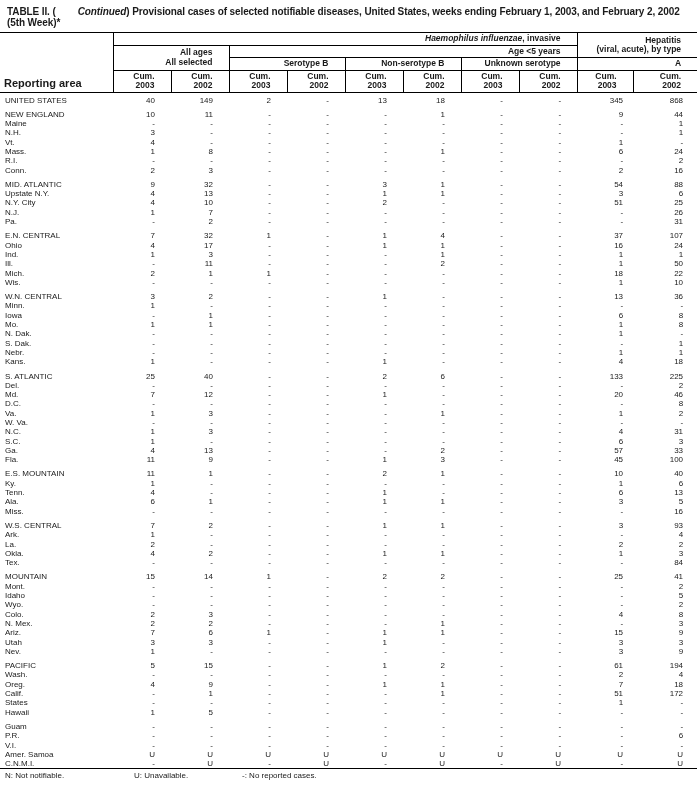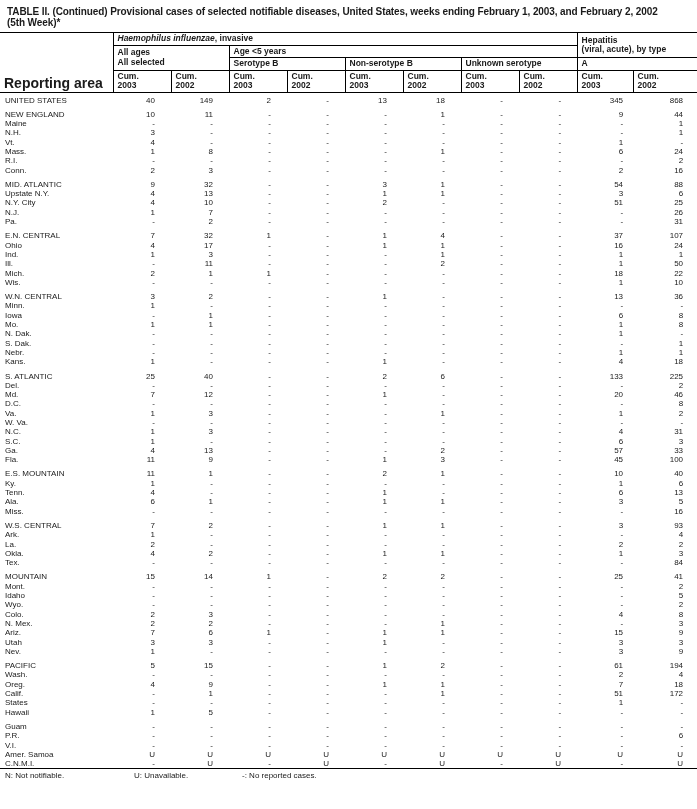--- a/index.html
+++ b/index.html
@@ -13,46 +13,46 @@
     box-sizing:border-box;
     padding-top:6px;
   }
   .title{
     margin:0 8px 4px 7px;
     font-size:10px;
     font-weight:bold;
     line-height:11px;
     letter-spacing:-0.1px;
   }
-  .title .ital{}
+  .title .ital{font-style:italic;margin-left:22px;}
   table.mmwr{
     border-collapse:collapse;
     table-layout:fixed;
     width:697px;
     margin:0;
     border-bottom:1.5px solid #000;
   }
   col.c-area{width:113px;}
   col.c-num{width:58px;}
   col.c-h9{width:56px;}
   col.c-h10{width:64px;}
   thead th{
     font-size:8.5px;
     font-weight:bold;
-    text-align:left;
+    text-align:right;
     vertical-align:middle;
-    padding:1px 4px;
+    padding:1px 16px;
     line-height:9.5px;
   }
   thead tr.hrA > *{border-top:1.2px solid #000;}
   th.area-head{
     vertical-align:bottom;
     text-align:left;
     padding:0 0 3px 4px;
-    font-size:14px;
+    font-size:11px;
   }
   .bl{border-left:1px solid #000;}
   .br{border-right:1px solid #000;}
   .bb{border-bottom:1px solid #000;}
   .bbs{border-bottom:1.5px solid #000;}
   thead .grp .ital{font-style:italic;}
   tbody td{
     font-size:8px;
     line-height:9.3px;
     height:9.3px;

